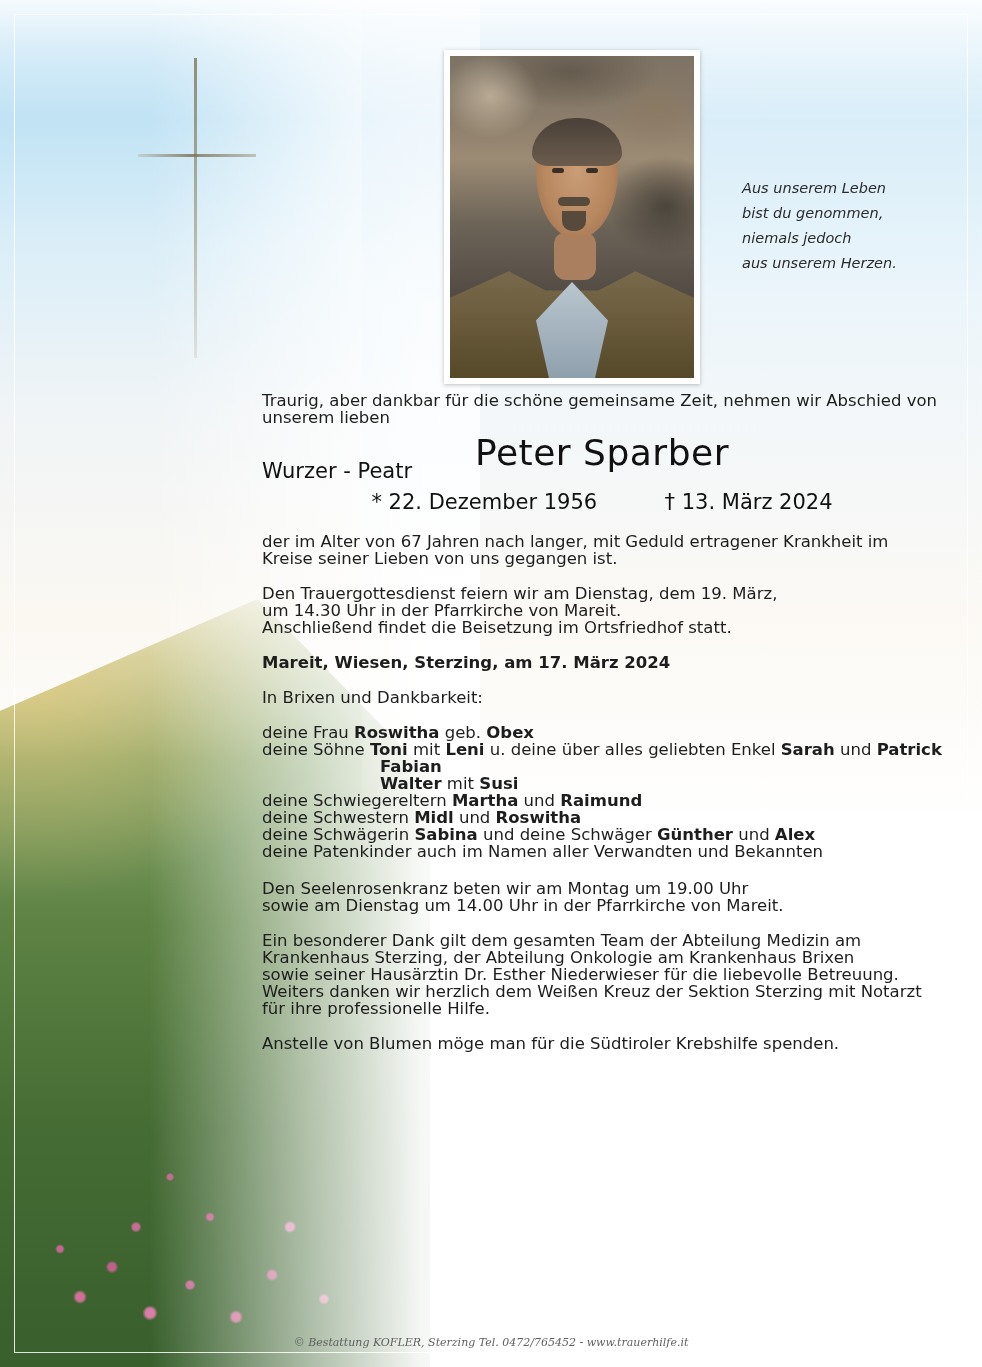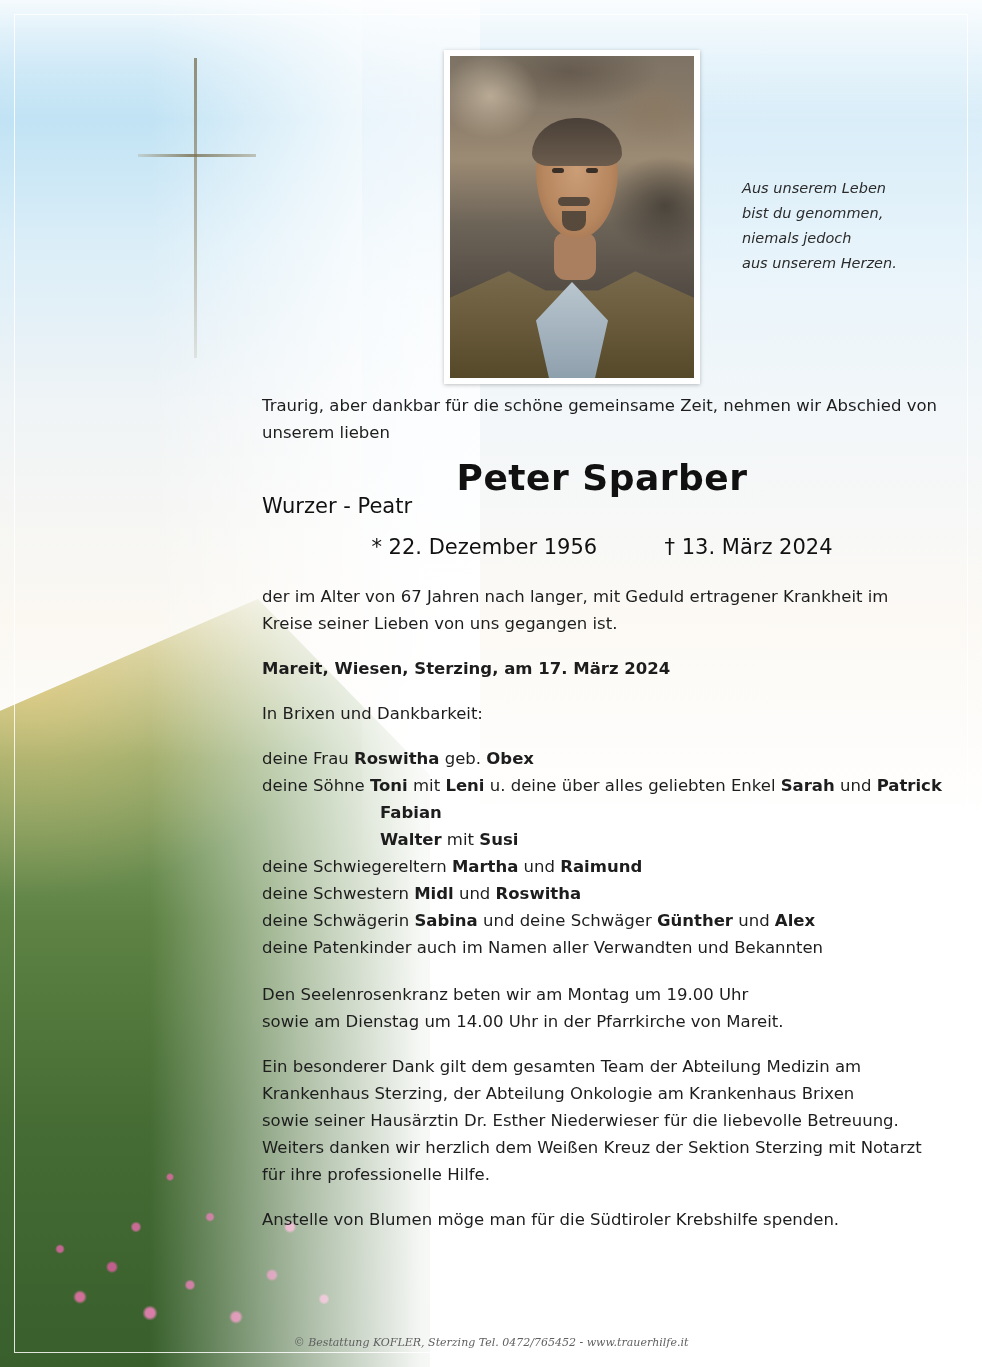--- a/index.html
+++ b/index.html
@@ -239,28 +239,28 @@
     text-align: left;
   }
 
   .body {
     position: absolute;
     left: 262px;
     top: 392px;
     width: 680px;
     color: #1d1d1d;
     font-size: 16.5px;
-    line-height: 27px;
+    line-height: 17px;
   }
   .body p { margin: 0 0 18px 0; }
 
   .name {
     text-align: center;
     font-size: 36px;
-    font-weight: bold;
+    font-weight: normal;
     letter-spacing: .5px;
     margin: 18px 0 2px 0;
     color: #111;
   }
   .nickname {
     font-size: 21px;
     margin: 0 0 14px 0;
     color: #111;
   }
   .dates {
@@ -343,20 +343,25 @@
     <div class="nickname">Wurzer - Peatr</div>
 
     <div class="dates">
       <span>* 22. Dezember 1956</span>
       <span class="sep"></span>
       <span>† 13. März 2024</span>
     </div>
 
     <p>der im Alter von 67 Jahren nach langer, mit Geduld ertragener Krankheit im Kreise seiner Lieben von uns gegangen ist.</p>
 
+    <p>
+      <span>Den Trauergottesdienst feiern wir am Dienstag, dem 19. März,</span><br>
+      <span>um 14.30 Uhr in der Pfarrkirche von Mareit.</span><br>
+      <span>Anschließend findet die Beisetzung im Ortsfriedhof statt.</span>
+    </p>
 
     <p class="place-date">Mareit, Wiesen, Sterzing, am 17. März 2024</p>
 
     <p>In Brixen und Dankbarkeit:</p>
 
     <div class="family">
       <div>
         <span>deine Frau </span><b>Roswitha</b><span> geb. </span><b>Obex</b>
       </div>
       <div>

